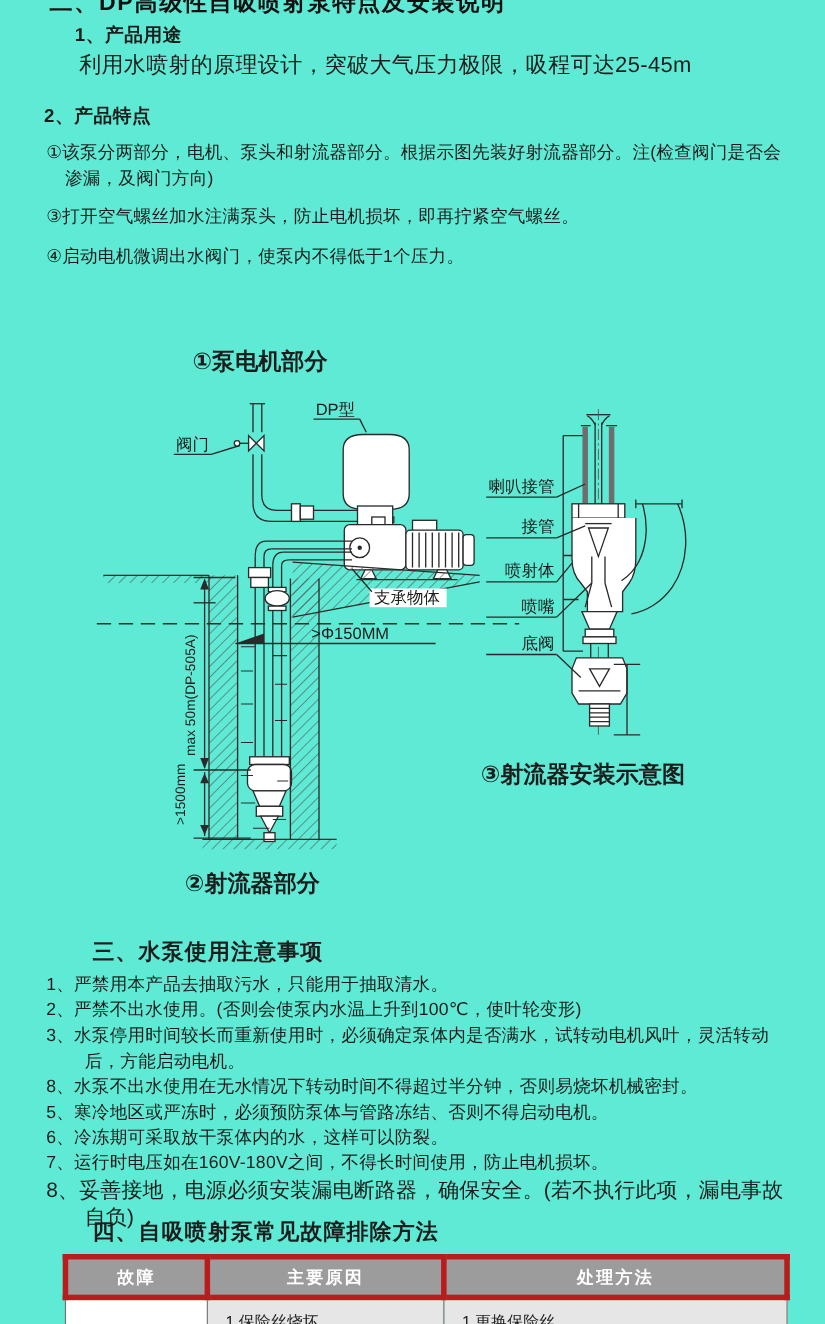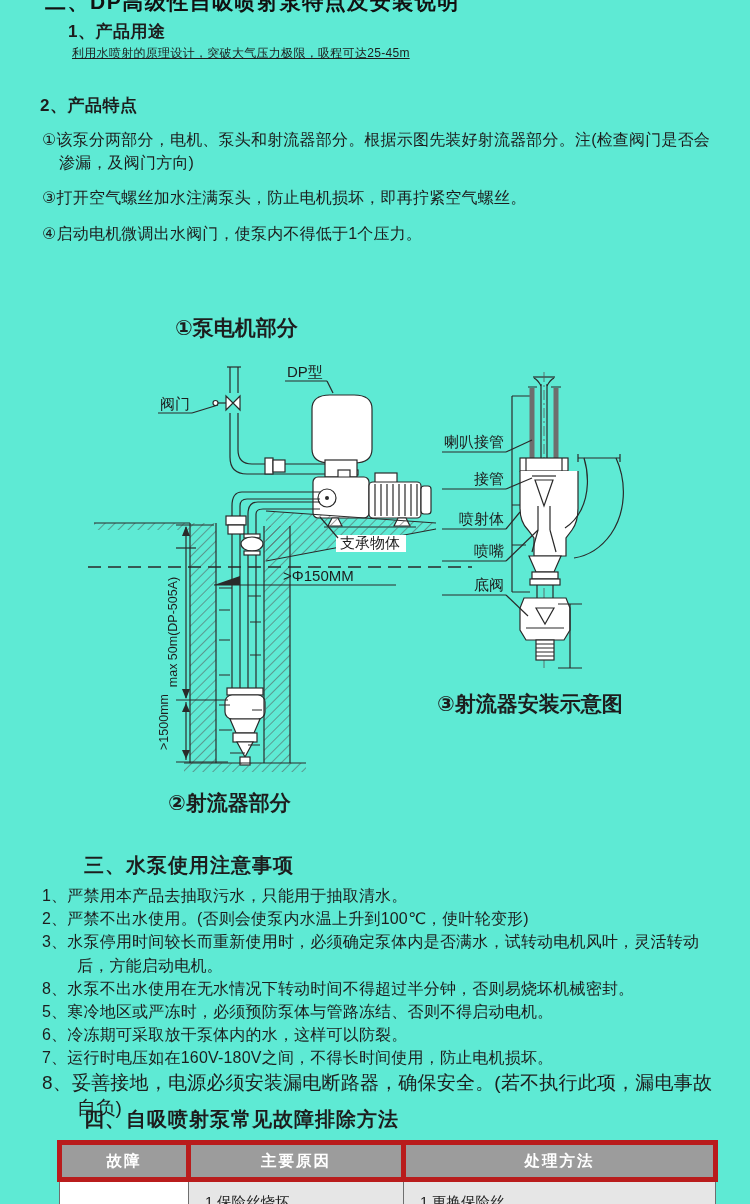--- a/index.html
+++ b/index.html
@@ -2,21 +2,21 @@
 <html><head>
 <meta charset="utf-8">
 <style>
   html,body{margin:0;padding:0;background:#f2f2f2;}
   .page{position:relative;width:750px;height:1204px;background:#5eead4;overflow:hidden;
         color:#1d1d1d;font-family:"Liberation Sans","DejaVu Sans",sans-serif;}
   .abs{position:absolute;}
   .h-top{font-size:21px;font-weight:bold;letter-spacing:1.5px;white-space:nowrap;color:#111;}
   .h-sub{font-size:17px;font-weight:bold;letter-spacing:.5px;}
   .h-big{font-size:20px;font-weight:bold;letter-spacing:1px;margin-left:44px;}
-  .body-text{font-size:12px;letter-spacing:.3px;text-decoration:underline;}
+  .body-text{font-size:20px;letter-spacing:.3px;}
   .feat p{margin:13px 0 1px 0;font-size:16px;line-height:22.5px;letter-spacing:.2px;
           padding-left:17px;text-indent:-17px;}
   .notes p{margin:0;font-size:16px;line-height:23.2px;letter-spacing:.2px;
            padding-left:35px;text-indent:-35px;}
   .notes p.strong{font-weight:normal;font-size:19px;line-height:25px;}
   table.fault{border-collapse:collapse;table-layout:fixed;width:656px;}
   table.fault th{background:#9c9c9c;color:#ffffff;font-size:15.5px;font-weight:bold;
                  height:30px;border:5px solid #b91c1c;letter-spacing:2px;}
   table.fault td{border:1px solid #6f6f6f;vertical-align:top;height:86px;
                  font-size:14.5px;color:#222;padding:11px 0 0 16px;}

